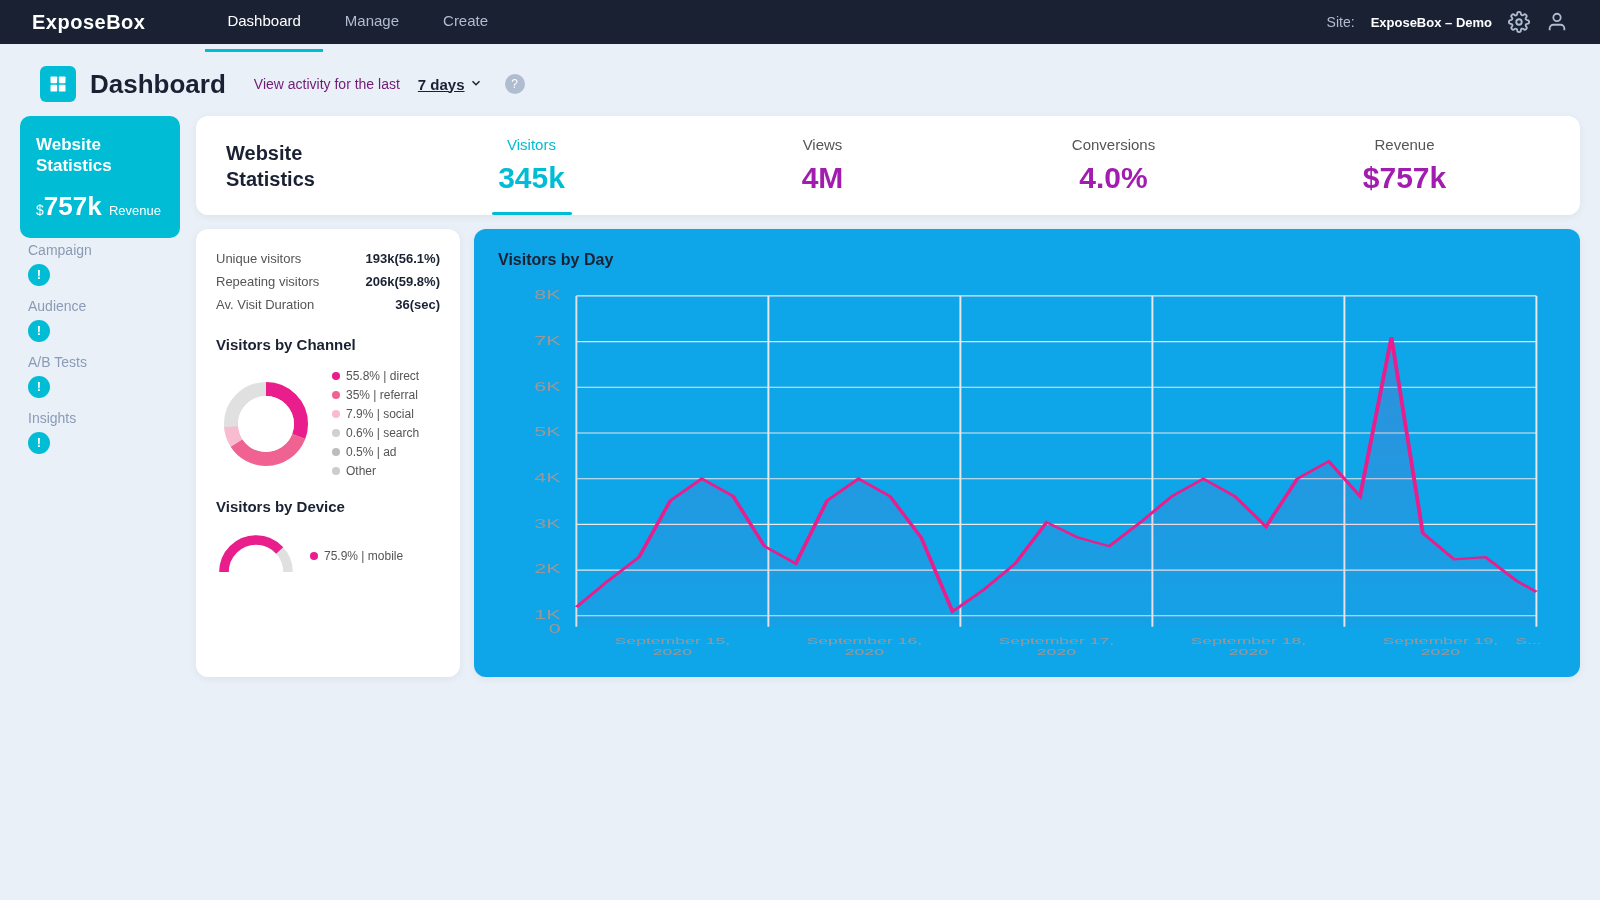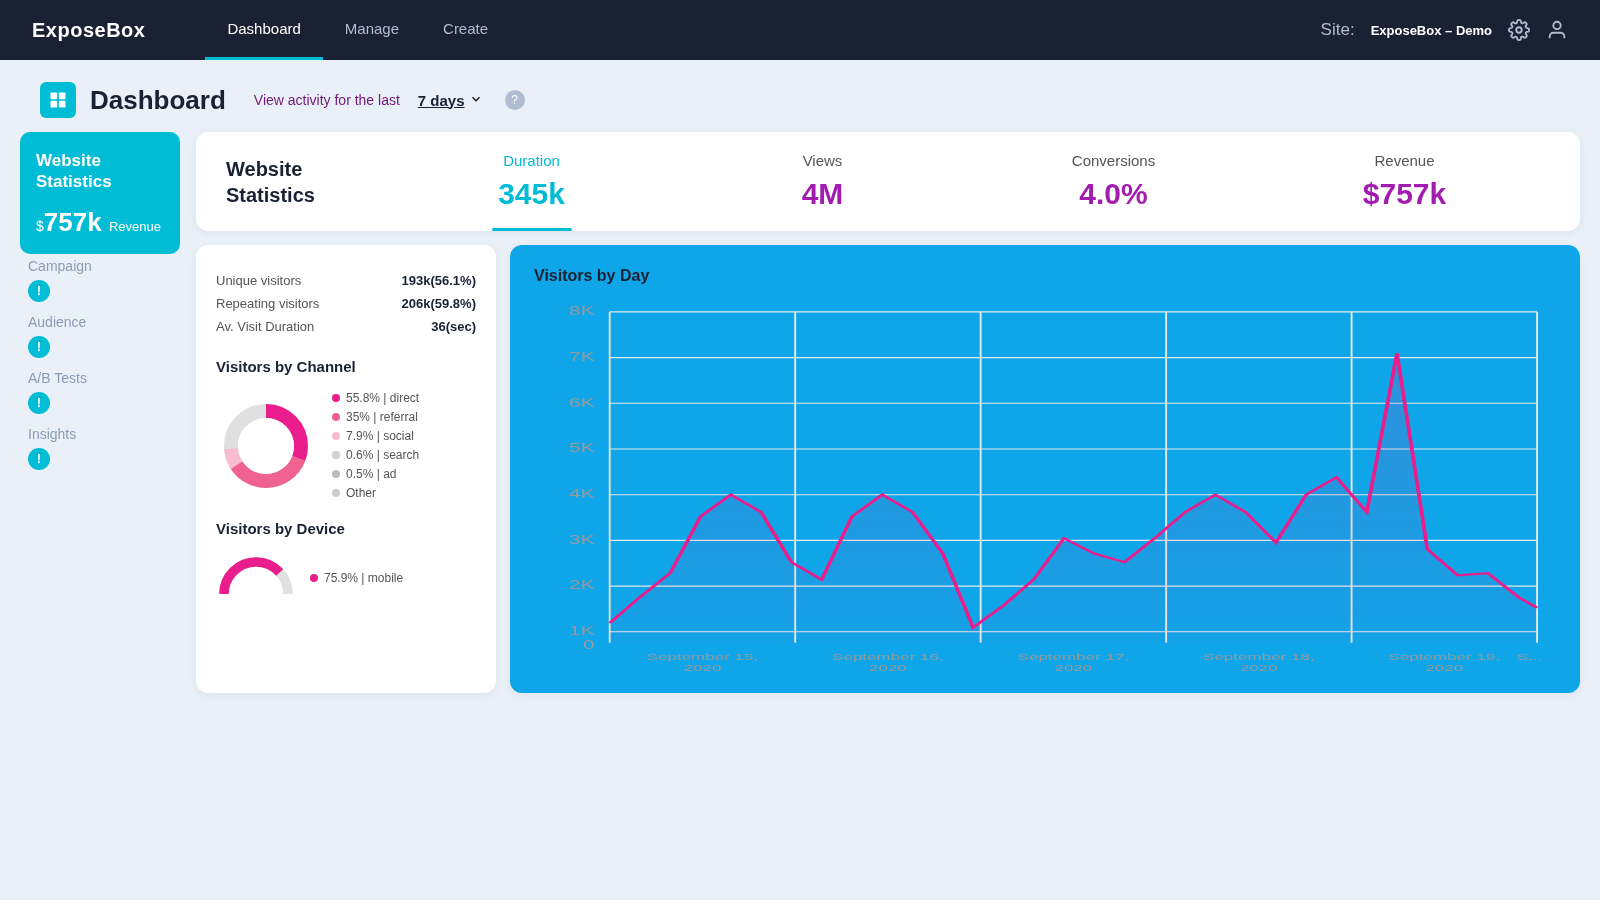--- a/index.html
+++ b/index.html
@@ -1,21 +1,21 @@
 <!DOCTYPE html>
 <html><head>
   <meta charset="utf-8">
   <style>
     * { box-sizing: border-box; margin: 0; padding: 0; }
     body { font-family: 'Segoe UI', Arial, sans-serif; background: #eaf0f8; min-height: 900px; }
 
     
     .topnav {
       background: #1a2133;
-      height: 60px;
+      height: 44px;
       display: flex;
       align-items: center;
       padding: 0 32px;
       gap: 40px;
     }
     .topnav-logo {
       color: #fff;
       font-size: 20px;
       font-weight: 700;
       letter-spacing: 0.5px;
@@ -42,21 +42,21 @@
       border-bottom: 3px solid #00bcd4;
     }
     .topnav-right {
       display: flex;
       align-items: center;
       gap: 16px;
       margin-left: auto;
     }
     .site-label {
       color: #b0bcd0;
-      font-size: 17px;
+      font-size: 14px;
     }
     .site-name {
       color: #fff;
       font-size: 13px;
       font-weight: 600;
     }
     .icon-btn {
       background: none;
       border: none;
       cursor: pointer;
@@ -249,24 +249,24 @@
 
     
     .lower-panel {
       display: flex;
       gap: 14px;
       flex: 1;
     }
 
     
     .left-panel {
-      width: 300px;
+      width: 264px;
       background: #fff;
       border-radius: 12px;
-      padding: 28px 20px;
+      padding: 22px 20px;
       box-shadow: 0 2px 8px rgba(0,0,0,0.06);
       overflow: hidden;
     }
     .visitor-stats {
       margin-bottom: 24px;
     }
     .visitor-row {
       display: flex;
       justify-content: space-between;
       margin-bottom: 8px;
@@ -430,21 +430,21 @@
       <div class="info-icon">!</div>
     </div>
   </div>
 
   <div class="content-area">
 
     <div class="stats-card">
       <div class="stats-title">Website<br>Statistics</div>
       <div class="stats-metrics">
         <div class="metric">
-          <div class="metric-label active">Duration</div>
+          <div class="metric-label active">Visitors</div>
           <div class="metric-value active">345k</div>
           <div class="metric-underline"></div>
         </div>
         <div class="metric">
           <div class="metric-label">Views</div>
           <div class="metric-value">4M</div>
         </div>
         <div class="metric">
           <div class="metric-label">Conversions</div>
           <div class="metric-value">4.0%</div>

